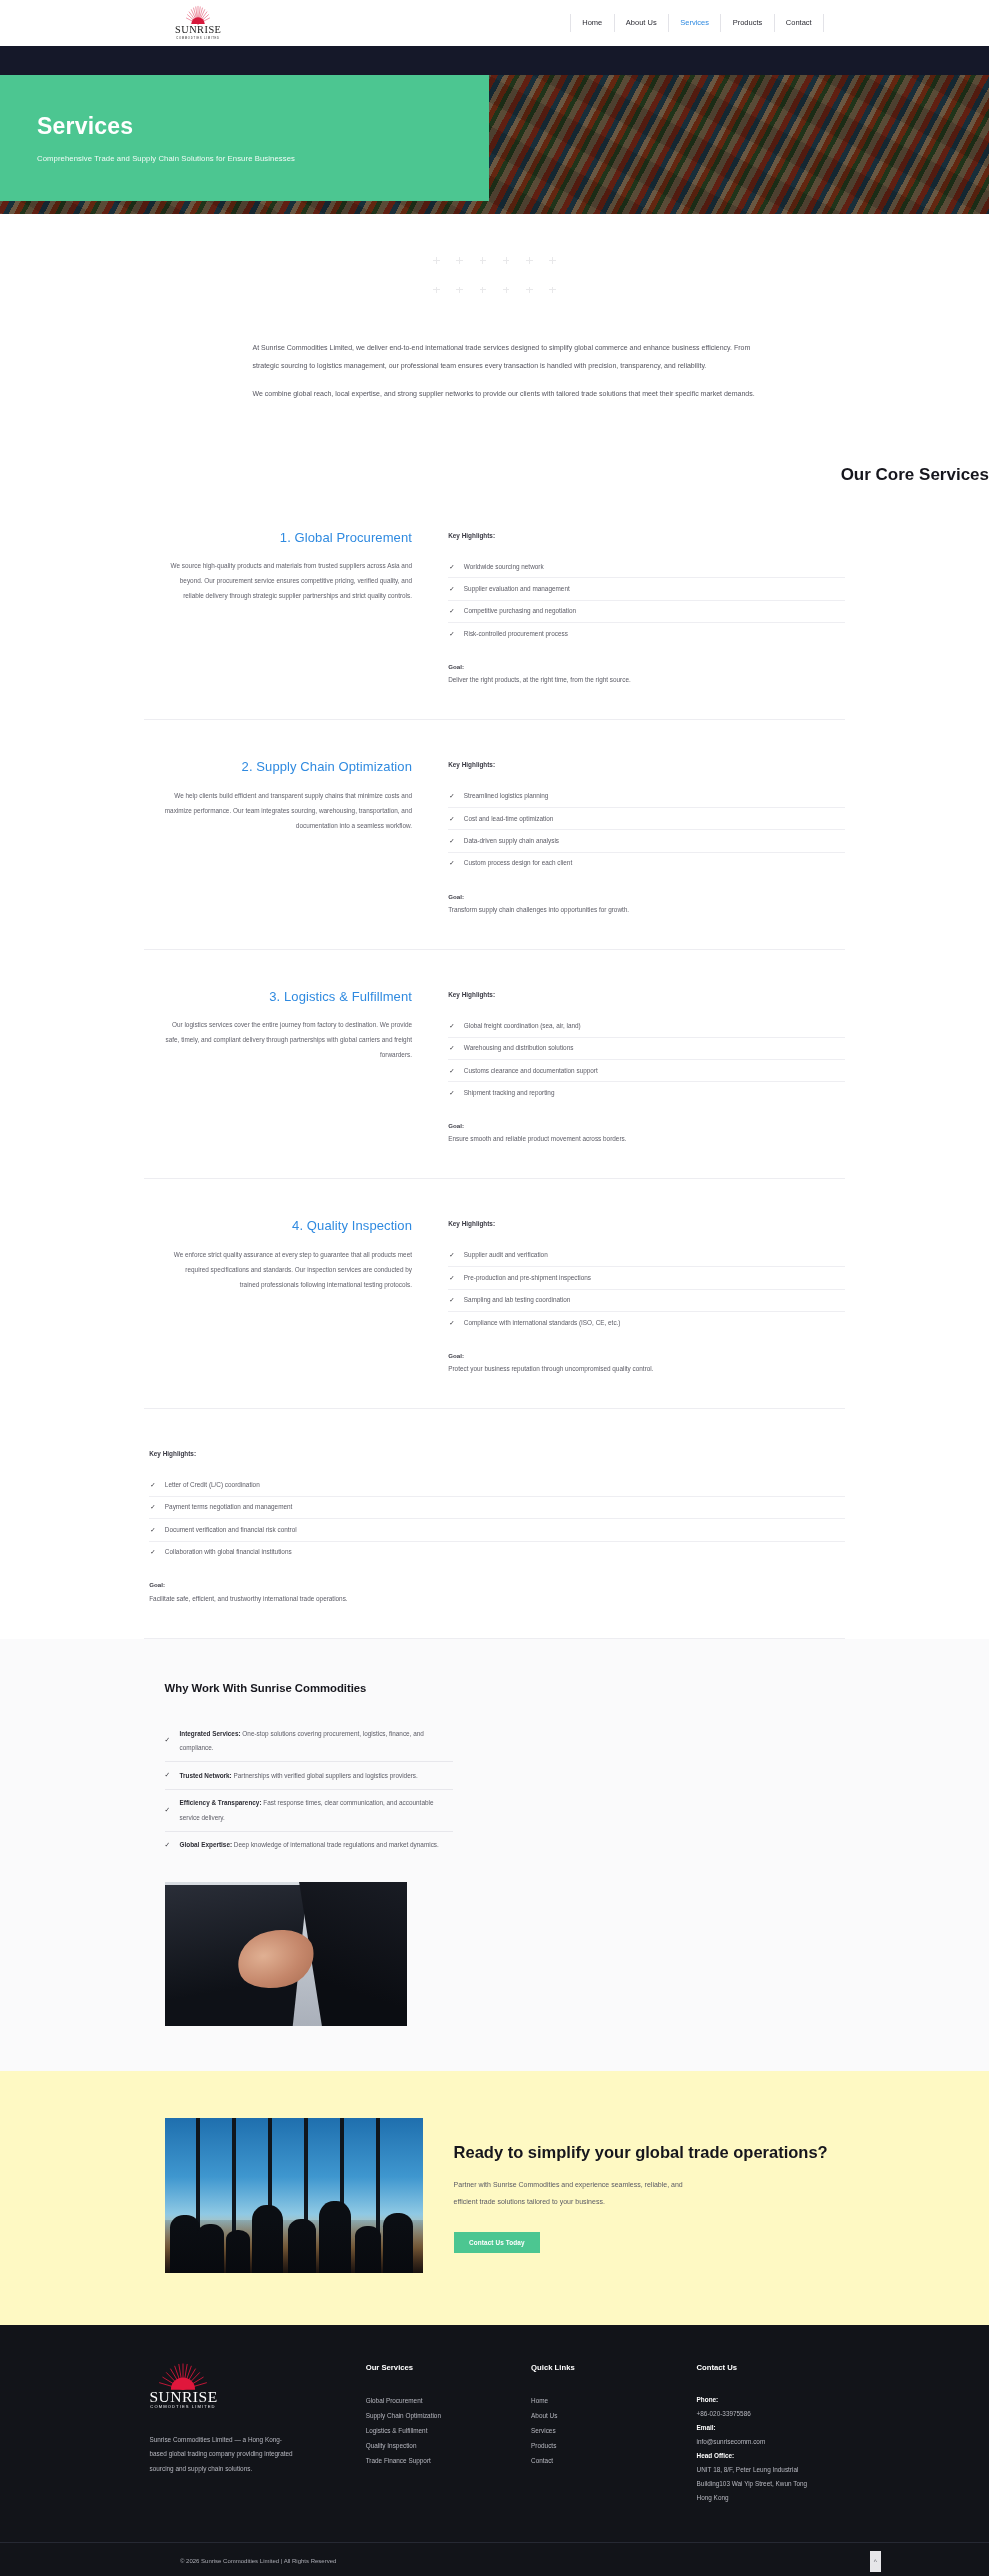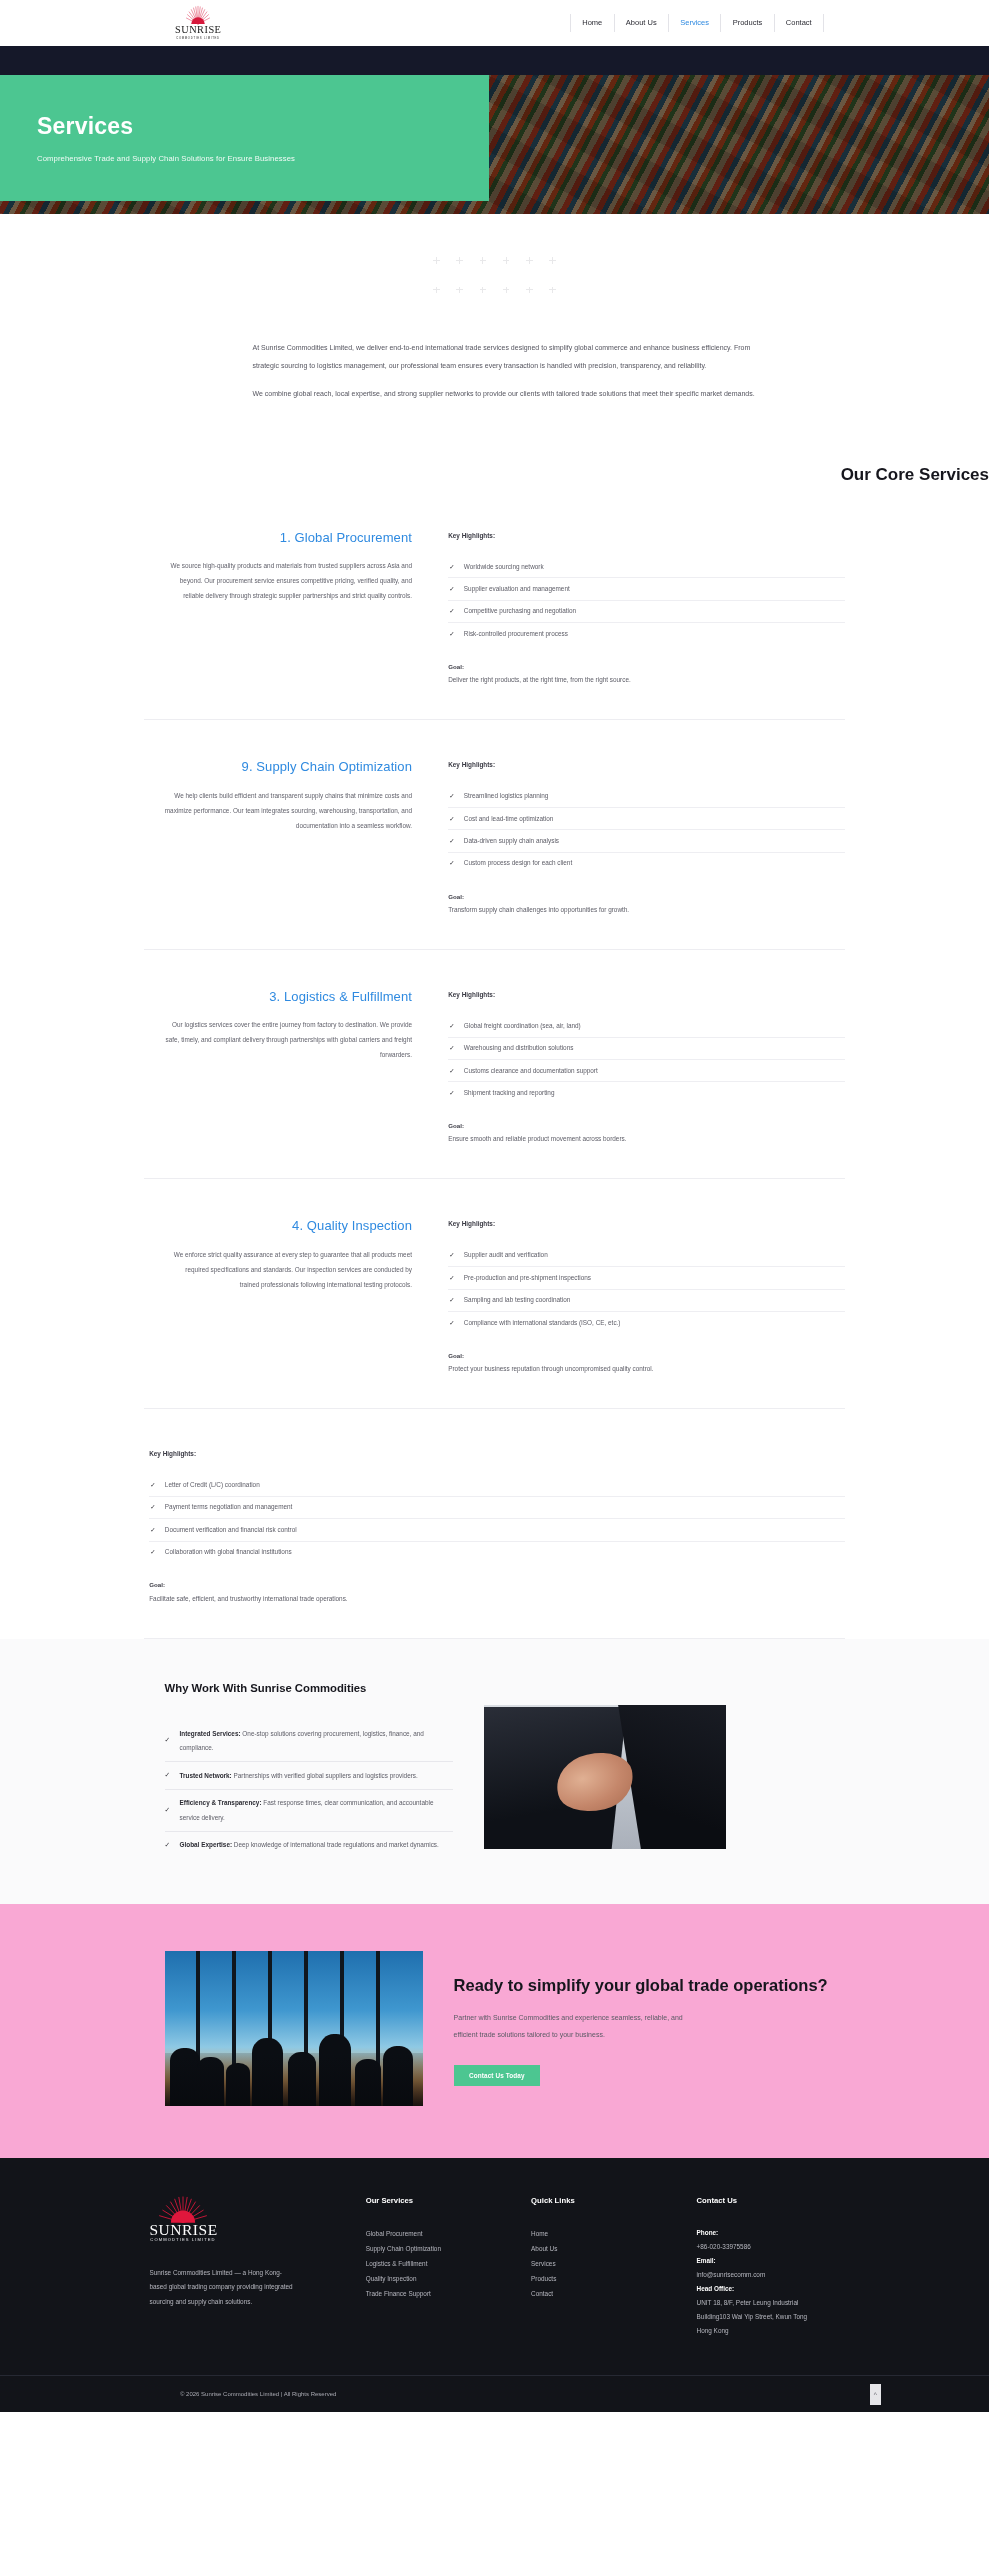--- a/index.html
+++ b/index.html
@@ -133,21 +133,21 @@
     padding:0 0 6.7px 1px;
   }
   .kh-item + .kh-item{ border-top:0.5px solid #eeeef2; padding-top:6.7px; }
   .kh-check{ color:#1d1d25; font-size:6.4px; line-height:1.25; }
 
   .goal-label{ font-size:6.2px; font-weight:bold; color:#3a3a44; margin-top:18.5px; }
   .goal-text{ font-size:6.4px; color:#5c5c66; margin-top:6.2px; }
 
   
   .why-section{ background:#fafafb; padding:43px 0 45px; }
-  .why-inner{ width:701px; margin:0 auto; display:flex; padding-left:20.6px; }
+  .why-inner{ width:701px; margin:0 auto; display:flex; padding-left:20.6px;flex-direction:column; }
   .why-left{ width:319px; padding-right:31px; }
   .why-title{ font-size:11.3px; font-weight:bold; color:#16161d; margin-bottom:27px; }
   .why-list{ list-style:none; }
   .why-item{
     display:flex; align-items:center; gap:9.3px;
     font-size:6.4px; color:#5c5c66; line-height:2.2;
     padding:6.2px 0;
   }
   .why-item + .why-item{ border-top:0.5px solid #e7e7ec; }
   .why-item b{ color:#2b2b33; }
@@ -171,21 +171,21 @@
   }
   .hand-shape{
     position:absolute; left:46%; top:42%; width:77px; height:57px;
     background:radial-gradient(ellipse at 35% 40%, #e0b093 0%, #c4866a 55%, #a96c51 100%);
     border-radius:48% 52% 46% 54%/56% 44% 58% 42%;
     transform:translate(-50%,-20%) rotate(-12deg);
     z-index:3;
   }
 
   
-  .cta-section{ background:#f9a8d4; padding:47px 0 52px; }
+  .cta-section{ background:#fef9c3; padding:47px 0 52px; }
   .cta-inner{ width:701px; margin:0 auto; display:flex; align-items:center; gap:31px; padding-left:20.6px; }
   .cta-photo{
     width:258px; height:155px; position:relative; overflow:hidden;
     background:linear-gradient(180deg,#1f6fae 0%, #3f97cf 38%, #8fc9e4 62%, #f0b062 84%, #d1762f 100%);
   }
   .cta-photo .mullion{
     position:absolute; top:0; bottom:0; width:4.6px; background:#10161d;
   }
   .cta-photo .floor{
     position:absolute; left:0; right:0; bottom:0; height:34%;
@@ -339,21 +339,21 @@
             <span>Risk-controlled procurement process</span>
           </li>
       </ul>
       <div class="goal-label">Goal:</div>
       <div class="goal-text">Deliver the right products, at the right time, from the right source.</div>
     </div>
   </article>
 
   <article class="service-block">
     <div class="svc-left">
-      <h3 class="svc-title">9. Supply Chain Optimization</h3>
+      <h3 class="svc-title">2. Supply Chain Optimization</h3>
       <p class="svc-desc">We help clients build efficient and transparent supply chains that minimize costs and maximize performance. Our team integrates sourcing, warehousing, transportation, and documentation into a seamless workflow.</p>
     </div>
     <div class="svc-right">
       <div class="kh-label">Key Highlights:</div>
       <ul class="kh-list">
         <li class="kh-item">
             <span class="kh-check">✓</span>
             <span>Streamlined logistics planning</span>
           </li>
         <li class="kh-item">

